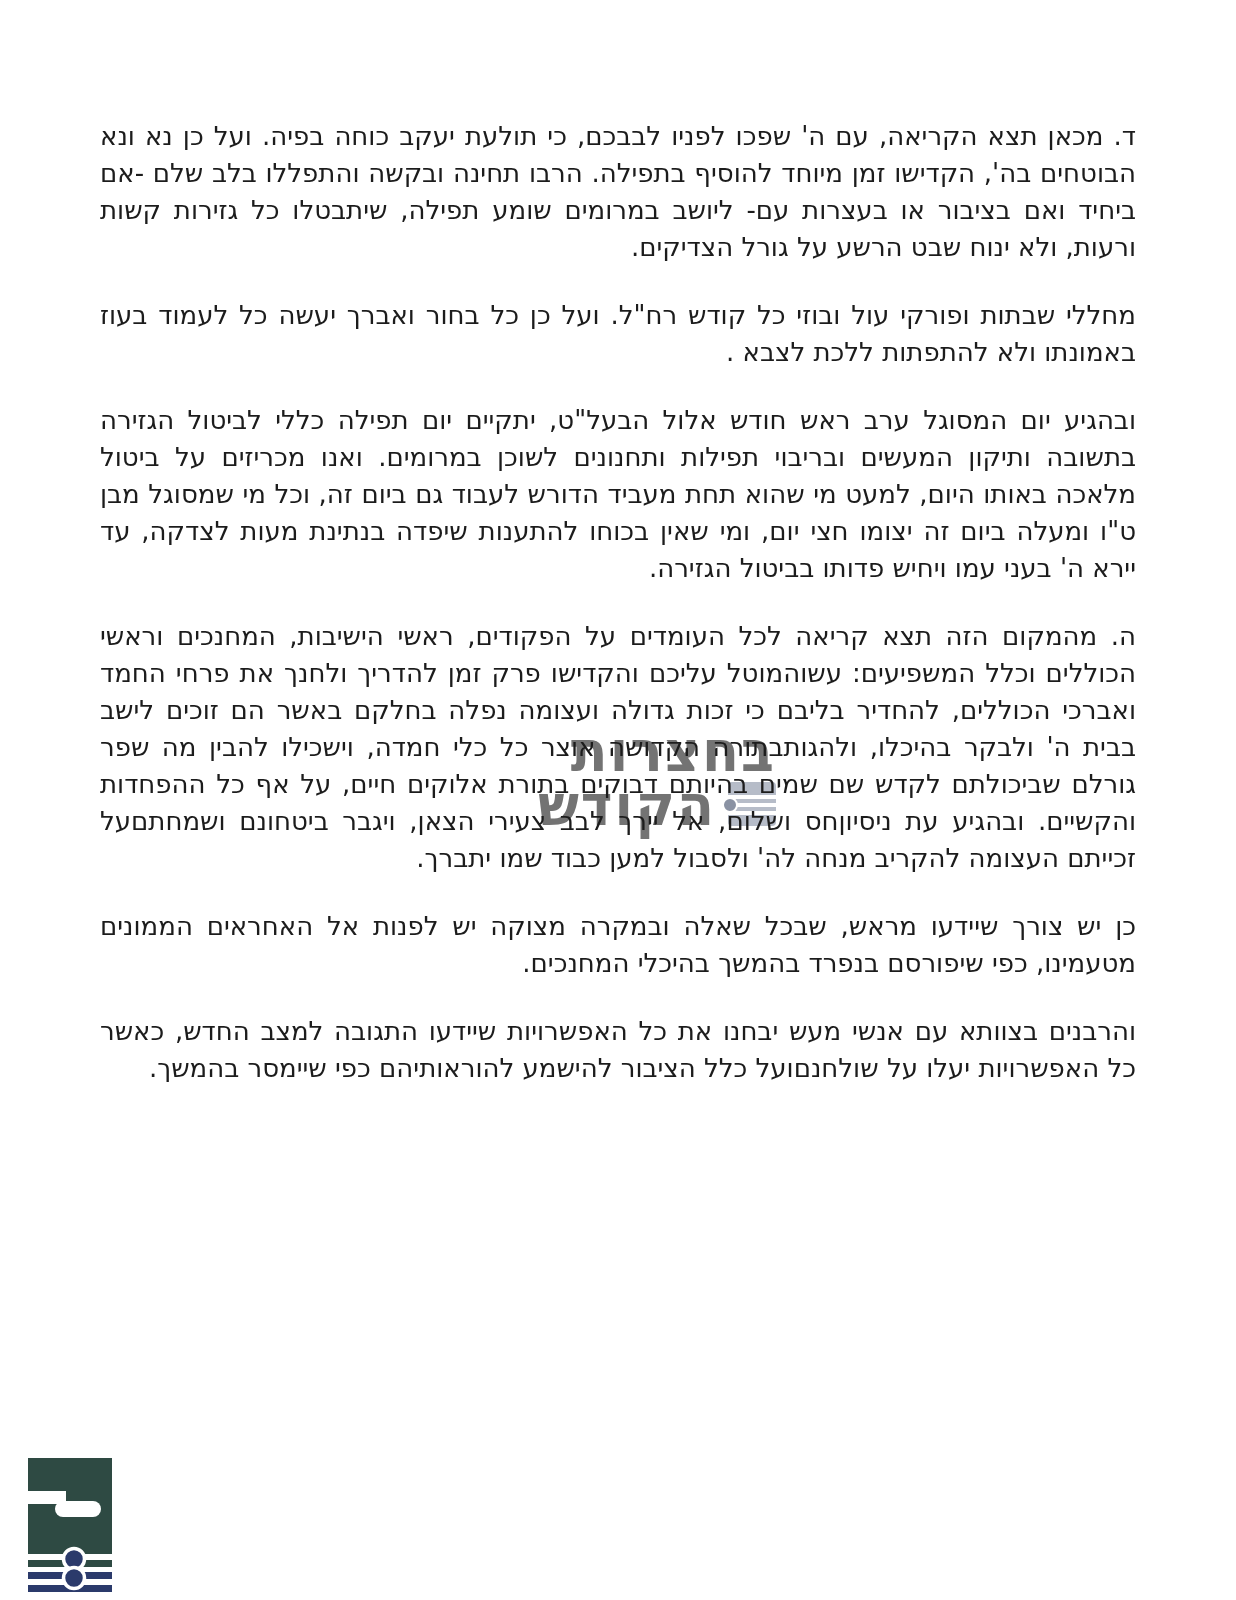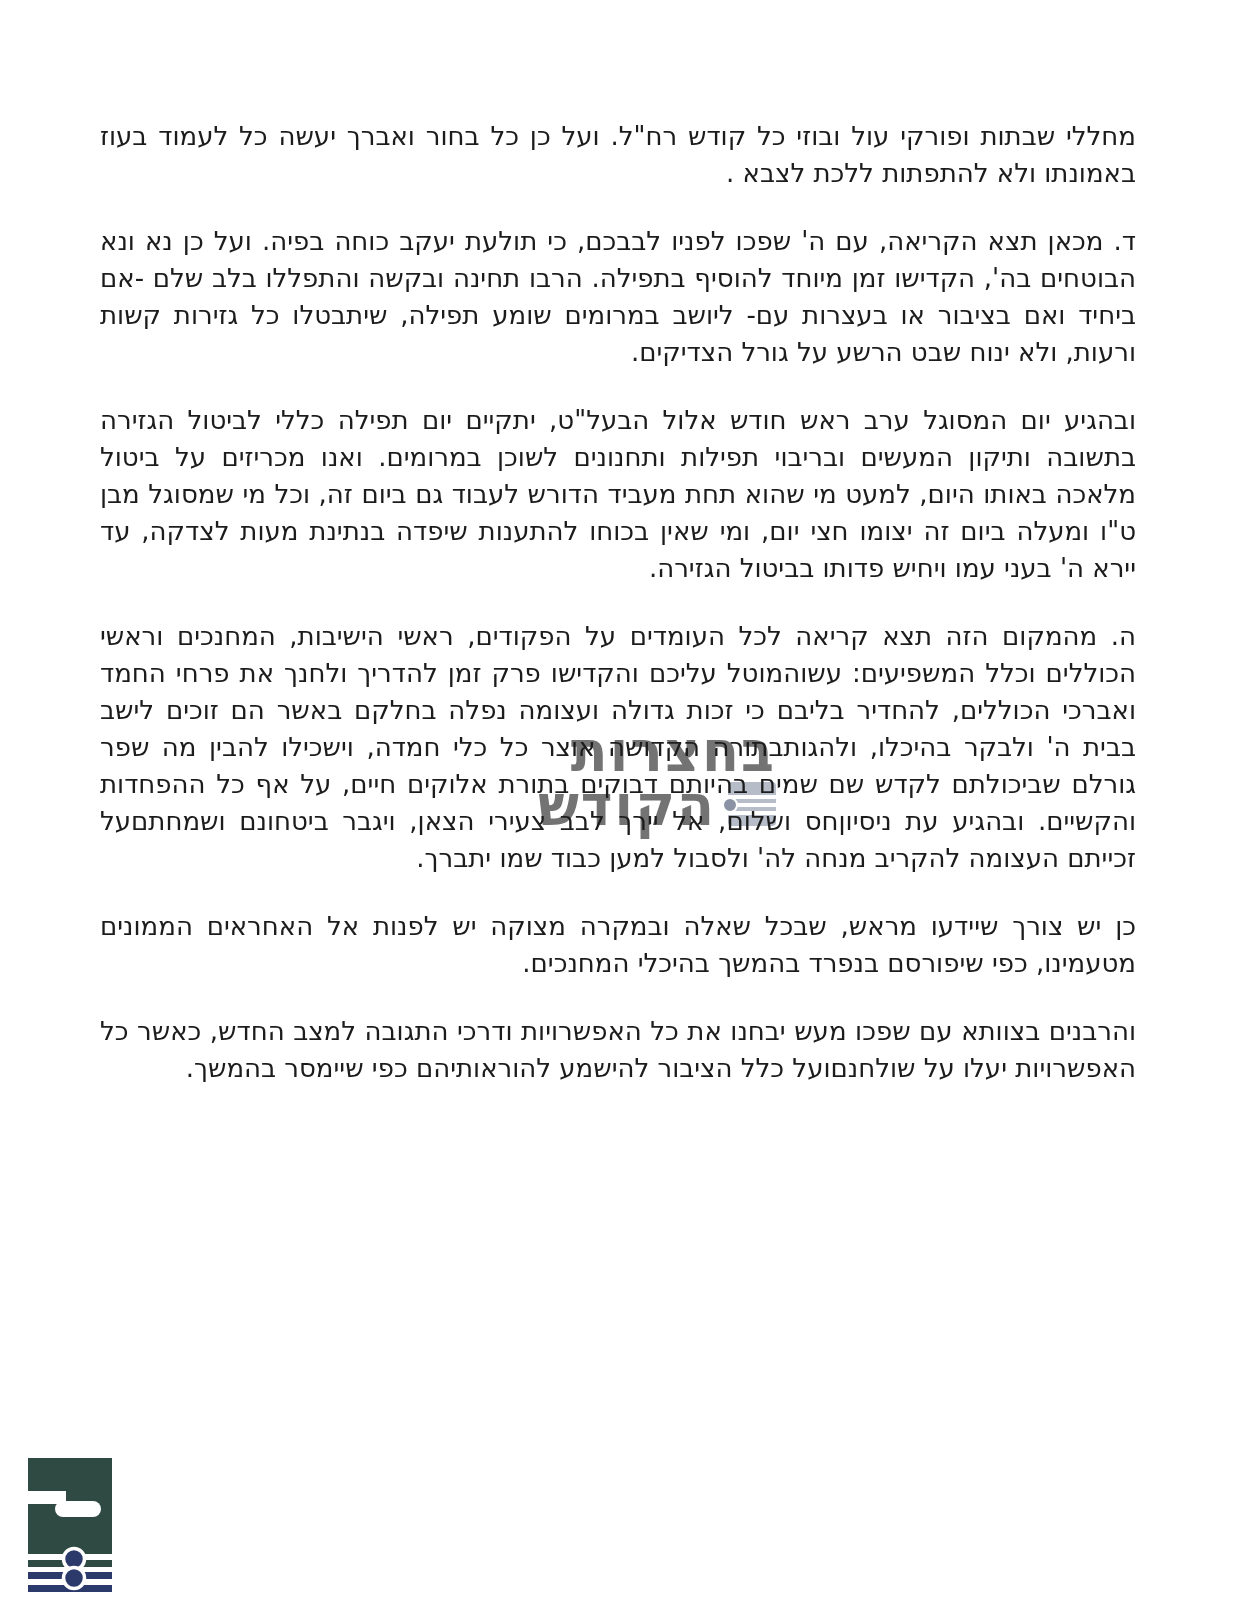--- a/index.html
+++ b/index.html
@@ -90,26 +90,26 @@
           <rect x="0" y="21" width="58" height="4" fill="#ffffff"></rect>
           <rect x="0" y="29" width="58" height="4" fill="#ffffff"></rect>
           <circle cx="12" cy="23" r="7" fill="#8a92a3" stroke="#ffffff" stroke-width="2"></circle>
         </svg>
       </span>
       <span class="wm-line2">הקודש</span>
     </div>
   </div>
 
   <div class="content">
+    <p>ד. מכאן תצא הקריאה, עם ה' שפכו לפניו לבבכם, כי תולעת יעקב כוחה בפיה. ועל כן נא ונא הבוטחים בה', הקדישו זמן מיוחד להוסיף בתפילה. הרבו תחינה ובקשה והתפללו בלב שלם -אם ביחיד ואם בציבור או בעצרות עם- ליושב במרומים שומע תפילה, שיתבטלו כל גזירות קשות ורעות, ולא ינוח שבט הרשע על גורל הצדיקים.</p>
     <p>מחללי שבתות ופורקי עול ובוזי כל קודש רח"ל. ועל כן כל בחור ואברך יעשה כל לעמוד בעוז באמונתו ולא להתפתות ללכת לצבא .</p>
-    <p>ד. מכאן תצא הקריאה, עם ה' שפכו לפניו לבבכם, כי תולעת יעקב כוחה בפיה. ועל כן נא ונא הבוטחים בה', הקדישו זמן מיוחד להוסיף בתפילה. הרבו תחינה ובקשה והתפללו בלב שלם -אם ביחיד ואם בציבור או בעצרות עם- ליושב במרומים שומע תפילה, שיתבטלו כל גזירות קשות ורעות, ולא ינוח שבט הרשע על גורל הצדיקים.</p>
     <p>ובהגיע יום המסוגל ערב ראש חודש אלול הבעל"ט, יתקיים יום תפילה כללי לביטול הגזירה בתשובה ותיקון המעשים ובריבוי תפילות ותחנונים לשוכן במרומים. ואנו מכריזים על ביטול מלאכה באותו היום, למעט מי שהוא תחת מעביד הדורש לעבוד גם ביום זה, וכל מי שמסוגל מבן ט"ו ומעלה ביום זה יצומו חצי יום, ומי שאין בכוחו להתענות שיפדה בנתינת מעות לצדקה, עד יירא ה' בעני עמו ויחיש פדותו בביטול הגזירה.</p>
     <p>ה. מהמקום הזה תצא קריאה לכל העומדים על הפקודים, ראשי הישיבות, המחנכים וראשי הכוללים וכלל המשפיעים: עשוהמוטל עליכם והקדישו פרק זמן להדריך ולחנך את פרחי החמד ואברכי הכוללים, להחדיר בליבם כי זכות גדולה ועצומה נפלה בחלקם באשר הם זוכים לישב בבית ה' ולבקר בהיכלו, ולהגותבתורה הקדושה אוצר כל כלי חמדה, וישכילו להבין מה שפר גורלם שביכולתם לקדש שם שמים בהיותם דבוקים בתורת אלוקים חיים, על אף כל ההפחדות והקשיים. ובהגיע עת ניסיוןחס ושלום, אל יירך לבב צעירי הצאן, ויגבר ביטחונם ושמחתםעל זכייתם העצומה להקריב מנחה לה' ולסבול למען כבוד שמו יתברך.</p>
     <p>כן יש צורך שיידעו מראש, שבכל שאלה ובמקרה מצוקה יש לפנות אל האחראים הממונים מטעמינו, כפי שיפורסם בנפרד בהמשך בהיכלי המחנכים.</p>
-    <p>והרבנים בצוותא עם שפכו מעש יבחנו את כל האפשרויות ודרכי התגובה למצב החדש, כאשר כל האפשרויות יעלו על שולחנםועל כלל הציבור להישמע להוראותיהם כפי שיימסר בהמשך.</p>
+    <p>והרבנים בצוותא עם אנשי מעש יבחנו את כל האפשרויות שיידעו התגובה למצב החדש, כאשר כל האפשרויות יעלו על שולחנםועל כלל הציבור להישמע להוראותיהם כפי שיימסר בהמשך.</p>
   </div>
 
   <div class="logo">
     <svg width="86" height="138" viewBox="0 0 86 138" aria-hidden="true">
 
       <rect x="0" y="0" width="84" height="96" fill="#2e4a43"></rect>
 
       <rect x="0" y="33" width="38" height="13" fill="#ffffff"></rect>
       <rect x="27" y="43" width="46" height="16" rx="8" fill="#ffffff"></rect>
 

